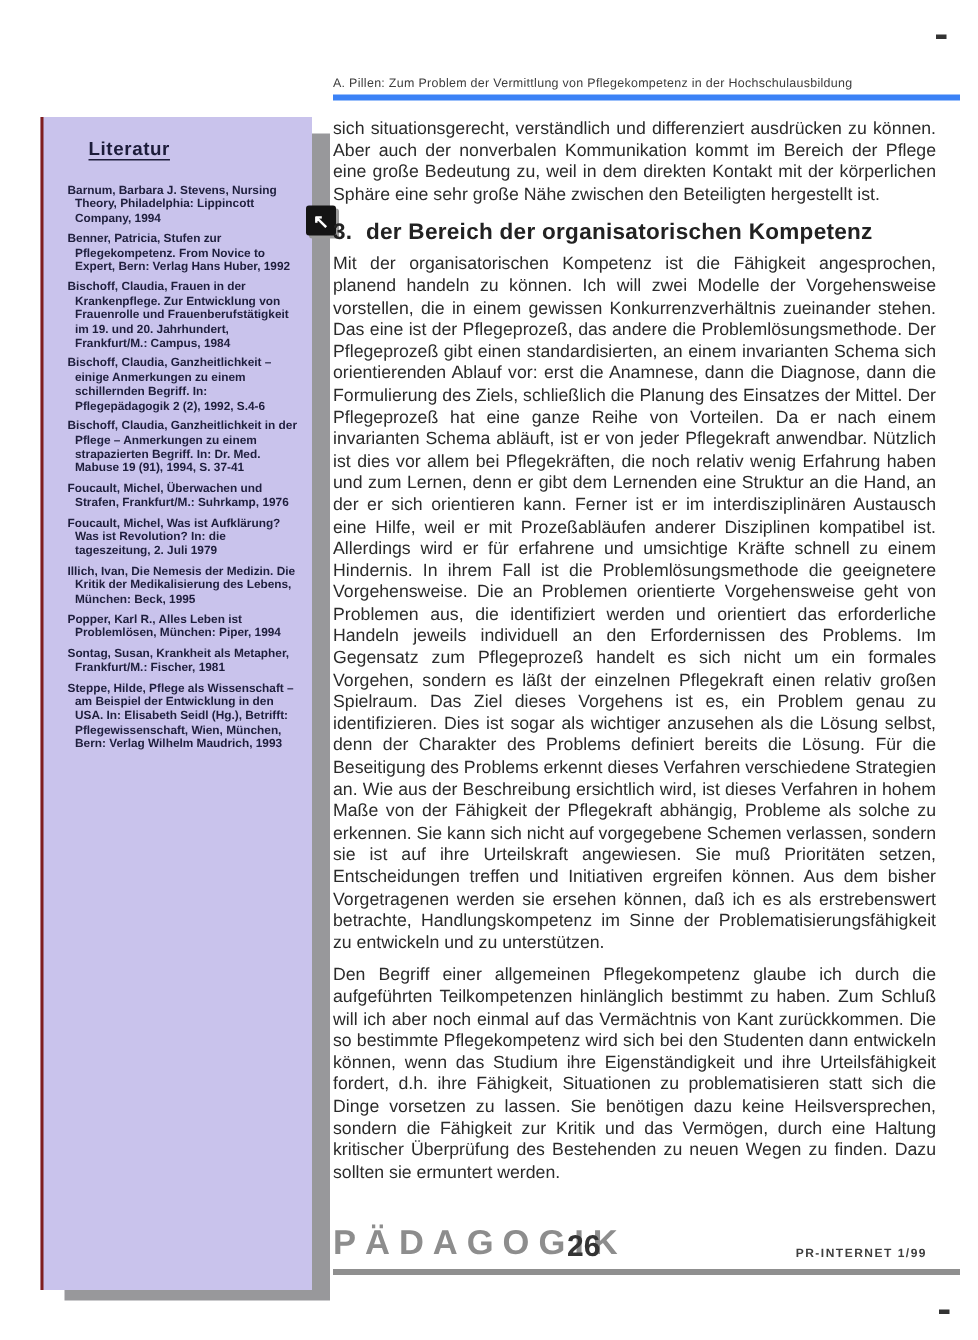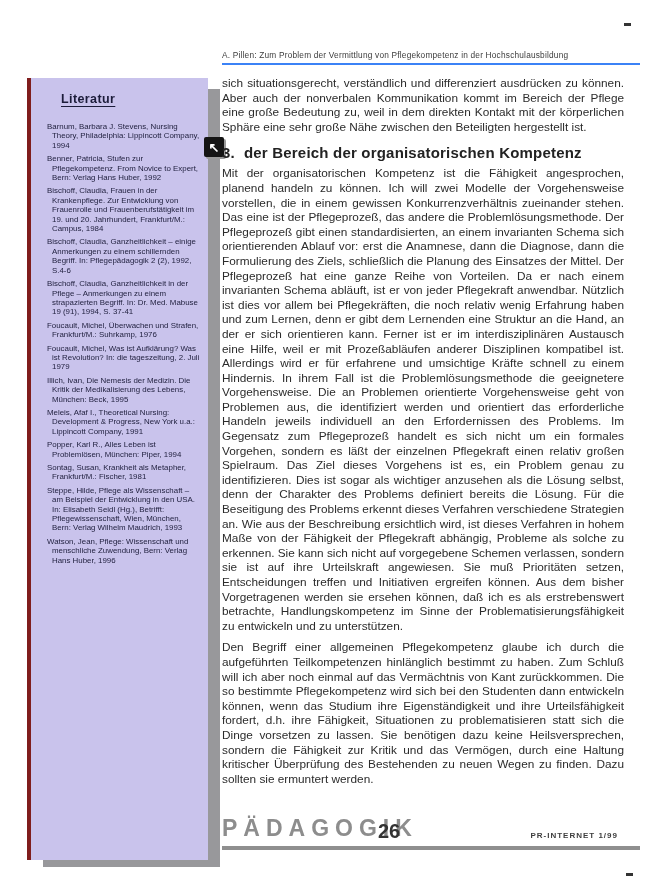--- a/index.html
+++ b/index.html
@@ -9,46 +9,47 @@
     background:#ffffff;
     font-family:"Liberation Sans",sans-serif;
     overflow:hidden;
   }
 
   
   #lit-box{
     position:absolute;left:27px;top:78px;
     width:181px;height:782px;
     background:#c9c3ec;
-    border-left:4px solid #7f1d1d;
+    border-left:2px solid #7f1d1d;
     box-shadow:14px 9px 0 -2px #98989b;
     box-sizing:border-box;
     padding:14px 8px 0 16px;
     color:#1c1c3a;
   }
   #lit-title{
     font-size:12.5px;font-weight:bold;letter-spacing:.4px;
     text-decoration:underline;text-underline-offset:3px;
     margin:0 0 16px 14px;
   }
   .ref{
     font-size:7.9px;line-height:9.4px;
     margin:0 0 4px 0;
     padding-left:5px;text-indent:-5px;   
     color:#1e1e3c;
+    font-weight:bold;
   }
 
   
   #main-col{
     position:absolute;left:222px;top:50px;width:418px;
     color:#2b2b2b;
   }
   #running-head{
     font-size:8.3px;letter-spacing:.2px;color:#3c3c3c;
-    padding-bottom:3px;border-bottom:2px solid #3b82f6;
+    padding-bottom:3px;border-bottom:4px solid #3b82f6;
     margin-bottom:11px;
   }
   .body-par{
     font-size:11.8px;line-height:14.6px;
     text-align:justify;hyphens:auto;-webkit-hyphens:auto;
     margin:0 16px 7px 0;
   }
   #section-heading{
     font-size:15px;font-weight:bold;color:#222;
     margin:10px 0 5px 0;letter-spacing:.2px;
@@ -101,25 +102,23 @@
     <h2 id="lit-title">Literatur</h2>
     <div id="ref-list">
         <div class="ref">Barnum, Barbara J. Stevens, Nursing Theory, Philadelphia: Lippincott Company, 1994</div>
         <div class="ref">Benner, Patricia, Stufen zur Pflegekompetenz. From Novice to Expert, Bern: Verlag Hans Huber, 1992</div>
         <div class="ref">Bischoff, Claudia, Frauen in der Krankenpflege. Zur Entwicklung von Frauenrolle und Frauenberufstätigkeit im 19. und 20. Jahrhundert, Frankfurt/M.: Campus, 1984</div>
         <div class="ref">Bischoff, Claudia, Ganzheitlichkeit – einige Anmerkungen zu einem schillernden Begriff. In: Pflegepädagogik 2 (2), 1992, S.4-6</div>
         <div class="ref">Bischoff, Claudia, Ganzheitlichkeit in der Pflege – Anmerkungen zu einem strapazierten Begriff. In: Dr. Med. Mabuse 19 (91), 1994, S. 37-41</div>
         <div class="ref">Foucault, Michel, Überwachen und Strafen, Frankfurt/M.: Suhrkamp, 1976</div>
         <div class="ref">Foucault, Michel, Was ist Aufklärung? Was ist Revolution? In: die tageszeitung, 2. Juli 1979</div>
         <div class="ref">Illich, Ivan, Die Nemesis der Medizin. Die Kritik der Medikalisierung des Lebens, München: Beck, 1995</div>
-        <div class="ref">Meleis, Afaf I., Theoretical Nursing: Development &amp; Progress, New York u.a.: Lippincott Company, 1991</div>
         <div class="ref">Popper, Karl R., Alles Leben ist Problemlösen, München: Piper, 1994</div>
         <div class="ref">Sontag, Susan, Krankheit als Metapher, Frankfurt/M.: Fischer, 1981</div>
         <div class="ref">Steppe, Hilde, Pflege als Wissenschaft – am Beispiel der Entwicklung in den USA. In: Elisabeth Seidl (Hg.), Betrifft: Pflegewissenschaft, Wien, München, Bern: Verlag Wilhelm Maudrich, 1993</div>
-        <div class="ref">Watson, Jean, Pflege: Wissenschaft und menschliche Zuwendung, Bern: Verlag Hans Huber, 1996</div>
       </div>
   </aside>
 
   <div id="return-icon">
     <span>↖</span>
   </div>
 
   <main id="main-col">
     <div id="running-head">A. Pillen: Zum Problem  der Vermittlung von Pflegekompetenz in der Hochschulausbildung</div>
 

